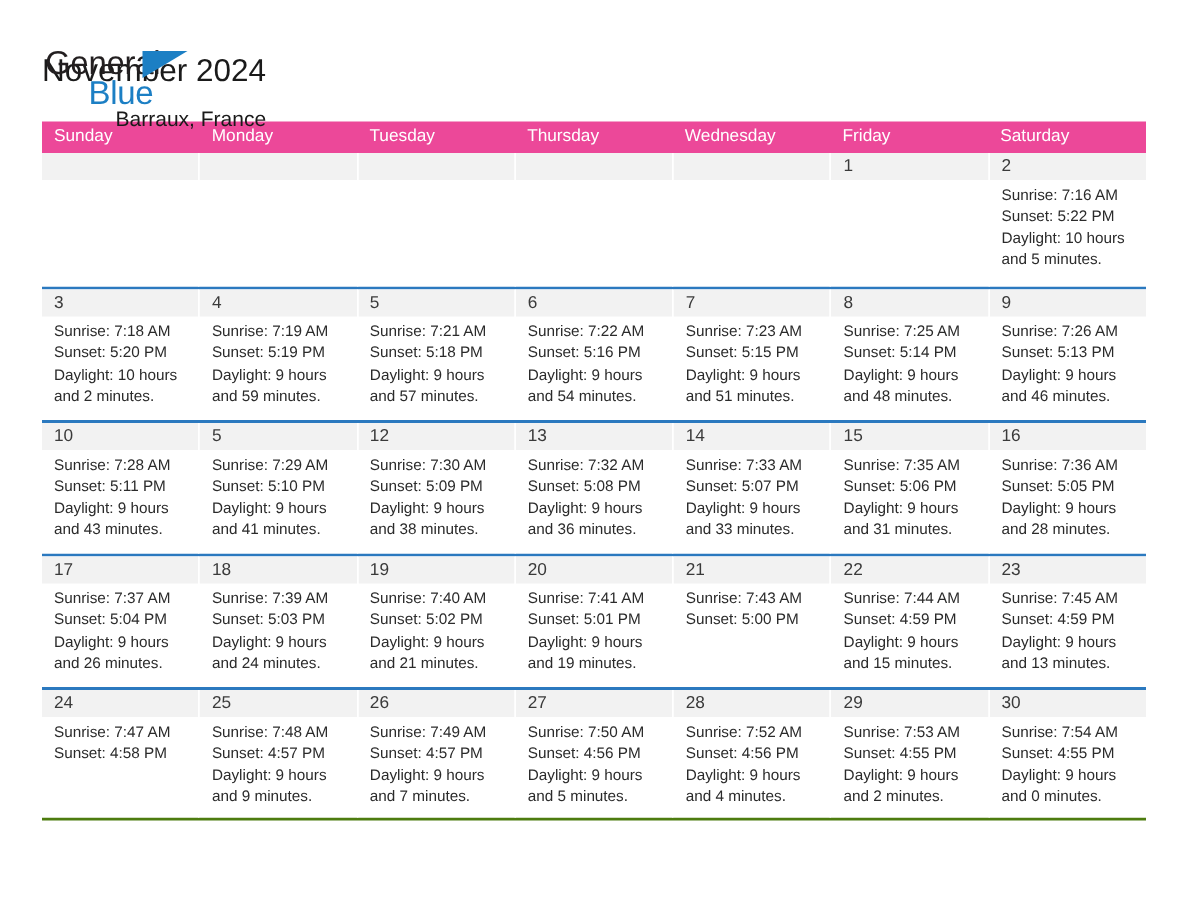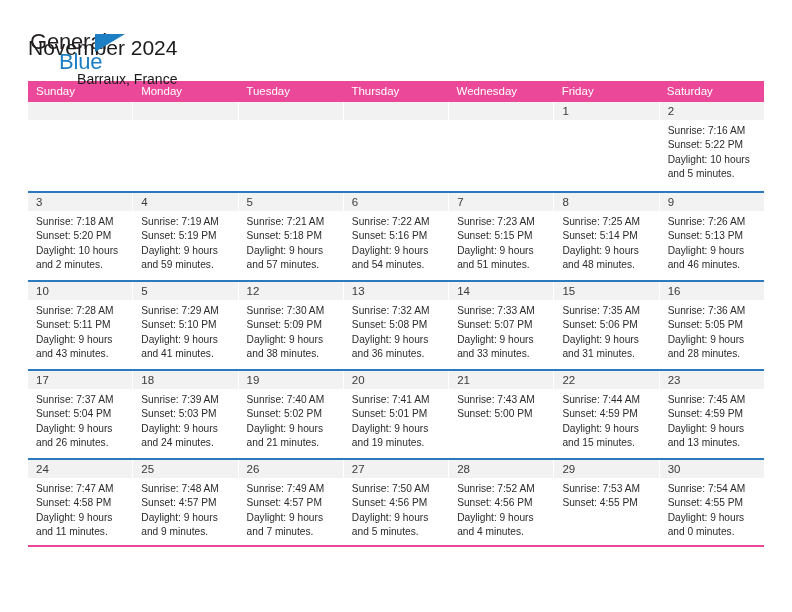--- a/index.html
+++ b/index.html
@@ -103,21 +103,21 @@
     white-space: nowrap;
   }
 
   .week {
     display: flex;
     border-top: 2px solid #2b79bf;
     height: 89px;
     box-sizing: border-box;
   }
   .week.first { border-top: none; }
-  .week.last { border-bottom: 2px solid #ec4899; }
+  .week.last { border-bottom: 2px solid #4d7c0f; }
 
   .day {
     flex: 1 1 0;
     box-sizing: border-box;
     background: #ffffff;
     border-right: 1px solid #ffffff;
     position: relative;
     overflow: hidden;
   }
   .day:last-child { border-right: none; }
@@ -373,21 +373,20 @@
               <div class="wrap">Daylight: 9 hours and 13 minutes.</div>
             </div>
           </div>
         </div>
         <div class="week last">
           <div class="day">
             <div class="daynum">24</div>
             <div class="dayinfo">
               <div>Sunrise: 7:47 AM</div>
               <div>Sunset: 4:58 PM</div>
-              <div class="wrap">Daylight: 9 hours and 11 minutes.</div>
             </div>
           </div>
           <div class="day">
             <div class="daynum">25</div>
             <div class="dayinfo">
               <div>Sunrise: 7:48 AM</div>
               <div>Sunset: 4:57 PM</div>
               <div class="wrap">Daylight: 9 hours and 9 minutes.</div>
             </div>
           </div>
@@ -413,20 +412,21 @@
               <div>Sunrise: 7:52 AM</div>
               <div>Sunset: 4:56 PM</div>
               <div class="wrap">Daylight: 9 hours and 4 minutes.</div>
             </div>
           </div>
           <div class="day">
             <div class="daynum">29</div>
             <div class="dayinfo">
               <div>Sunrise: 7:53 AM</div>
               <div>Sunset: 4:55 PM</div>
+              <div class="wrap">Daylight: 9 hours and 2 minutes.</div>
             </div>
           </div>
           <div class="day">
             <div class="daynum">30</div>
             <div class="dayinfo">
               <div>Sunrise: 7:54 AM</div>
               <div>Sunset: 4:55 PM</div>
               <div class="wrap">Daylight: 9 hours and 0 minutes.</div>
             </div>
           </div>

